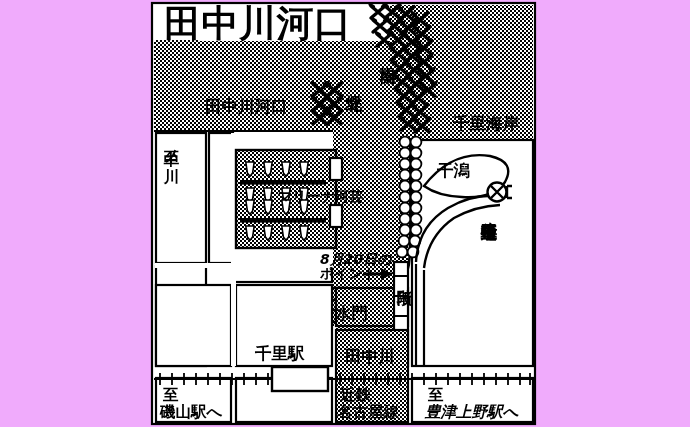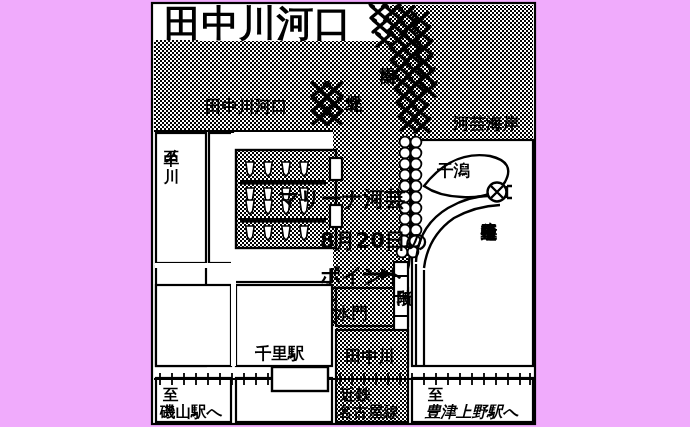--- a/index.html
+++ b/index.html
@@ -40,21 +40,21 @@
     text-orientation: upright;
     line-height: 1.0;
   }
   .title {
     font-size: 37px;
     font-weight: 700;
     letter-spacing: 0.5px;
   }
   .f15 { font-size: 15.5px; }
   .f16 { font-size: 16.5px; }
-  .f17 { font-size: 21px; }
+  .f17 { font-size: 14px; }
 </style>
 </head>
 <body>
 
 <div id="stage">
 
   <svg id="map-svg" viewBox="0 0 690 427">
     <defs>
 
       <pattern id="stipple" width="4" height="4" patternUnits="userSpaceOnUse">
@@ -316,27 +316,27 @@
   </svg>
 
   <div class="lbl title" style="left:164px; top:5px;">田中川河口</div>
 
   <div class="lbl f16" style="left:205px; top:99px;">田中川河口</div>
 
   <div class="lbl f16 vert" style="left:345px; top:82px;">北堤</div>
 
   <div class="lbl f16 vert" style="left:379px; top:54px;">南堤</div>
 
-  <div class="lbl f16" style="left:453px; top:116px;">河芸海岸</div>
+  <div class="lbl f16" style="left:453px; top:116px;">千里海岸</div>
 
   <div class="lbl f16" style="left:437px; top:163px;">干潟</div>
 
   <div class="lbl f17" style="left:278px; top:189px;">マリーナ河芸</div>
 
-  <div class="lbl f17" style="left:320px; top:231px;">8月20日の</div>
+  <div class="lbl f17" style="left:320px; top:252px;font-style:italic;">8月20日の</div>
   <div class="lbl f17" style="left:320px; top:266px;">ポイント</div>
 
   <div class="lbl f15 vert" style="left:396px; top:277px;">階段</div>
 
   <div class="lbl f16" style="left:335px; top:306px;">水門</div>
 
   <div class="lbl f16 vert" style="left:480px; top:210px;">工事中通行止め</div>
 
   <div class="lbl f15 vert" style="left:163px; top:138px;">至中ノ川</div>
 

